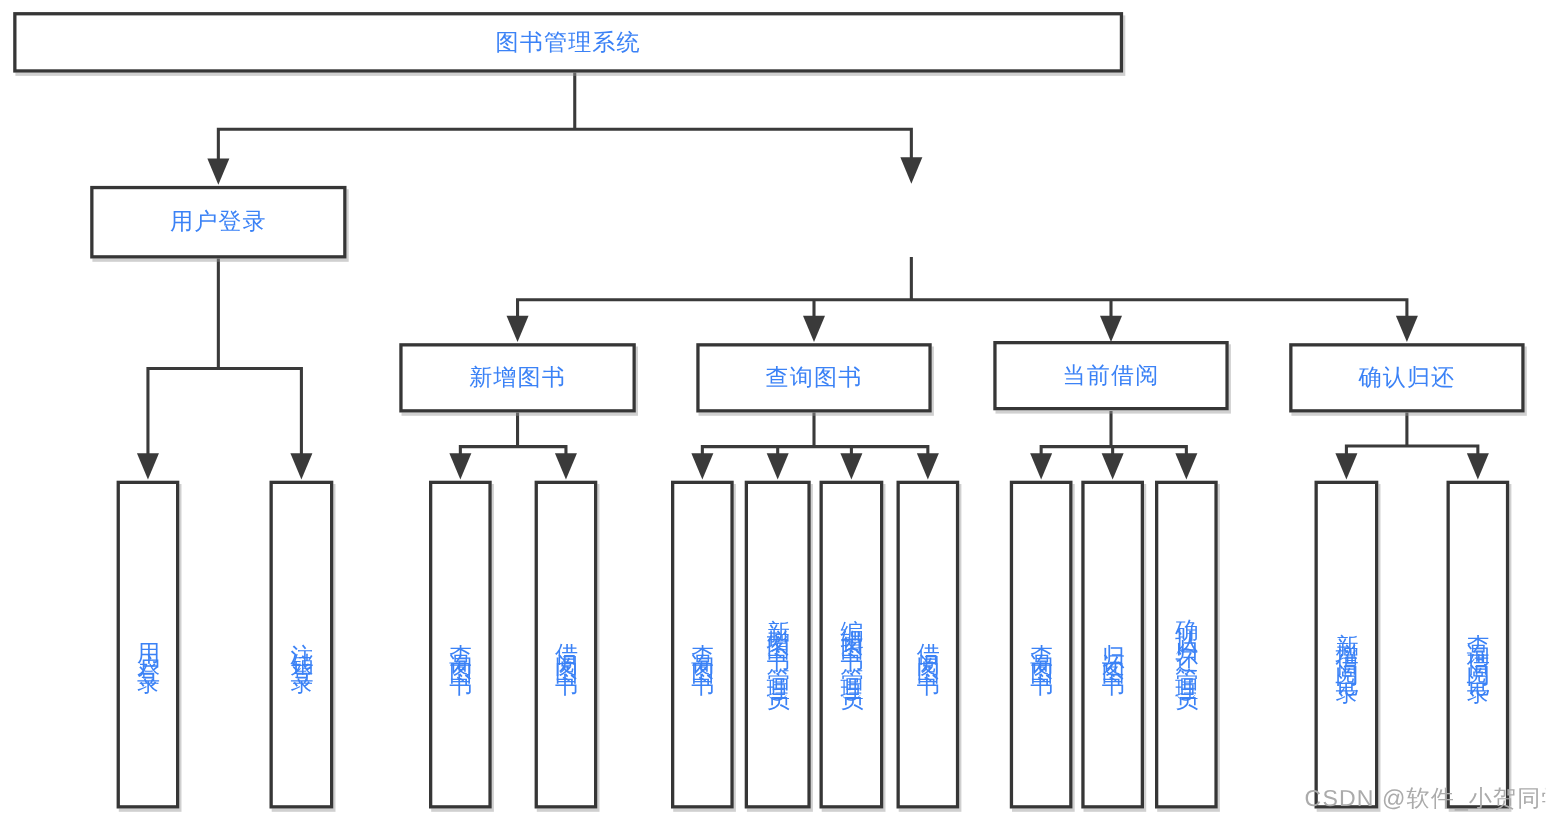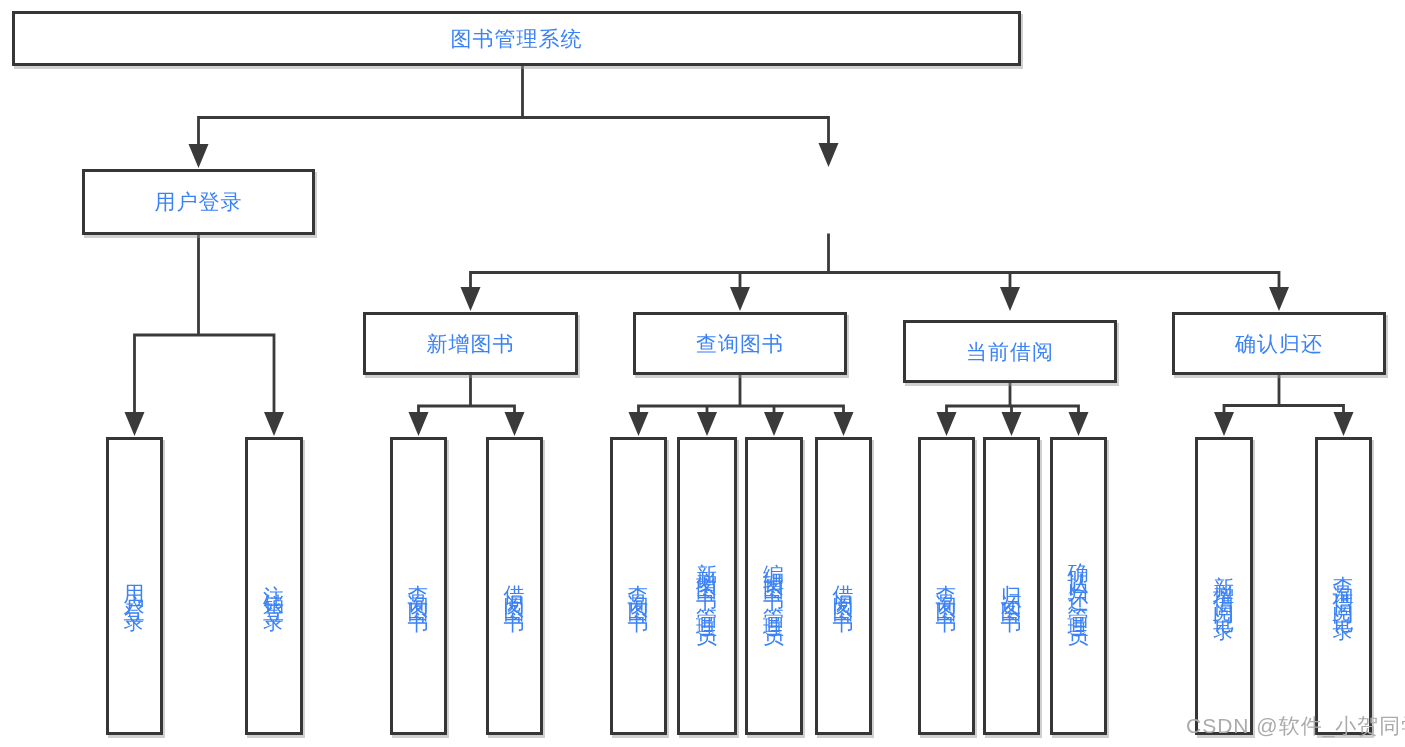--- a/index.html
+++ b/index.html
@@ -137,21 +137,21 @@
   <div class="node hbox" style="left:82px; top:169px; width:233px; height:66px;">
     <span>用户登录</span>
   </div>
 
   <div class="node hbox" style="left:363px; top:312px; width:215px; height:63px;">
     <span>新增图书</span>
   </div>
   <div class="node hbox" style="left:633px; top:312px; width:214px; height:63px;">
     <span>查询图书</span>
   </div>
-  <div class="node hbox" style="left:903px; top:320px; width:214px; height:63px;">
+  <div class="node hbox" style="left:903px; top:310px; width:214px; height:63px;">
     <span>当前借阅</span>
   </div>
   <div class="node hbox" style="left:1172px; top:312px; width:214px; height:63px;">
     <span>确认归还</span>
   </div>
 
   <div class="node vbox" style="left:106px; top:437px; width:57px; height:298px;">
     <span>用户登录</span>
   </div>
   <div class="node vbox" style="left:245px; top:437px; width:58px; height:298px;">

